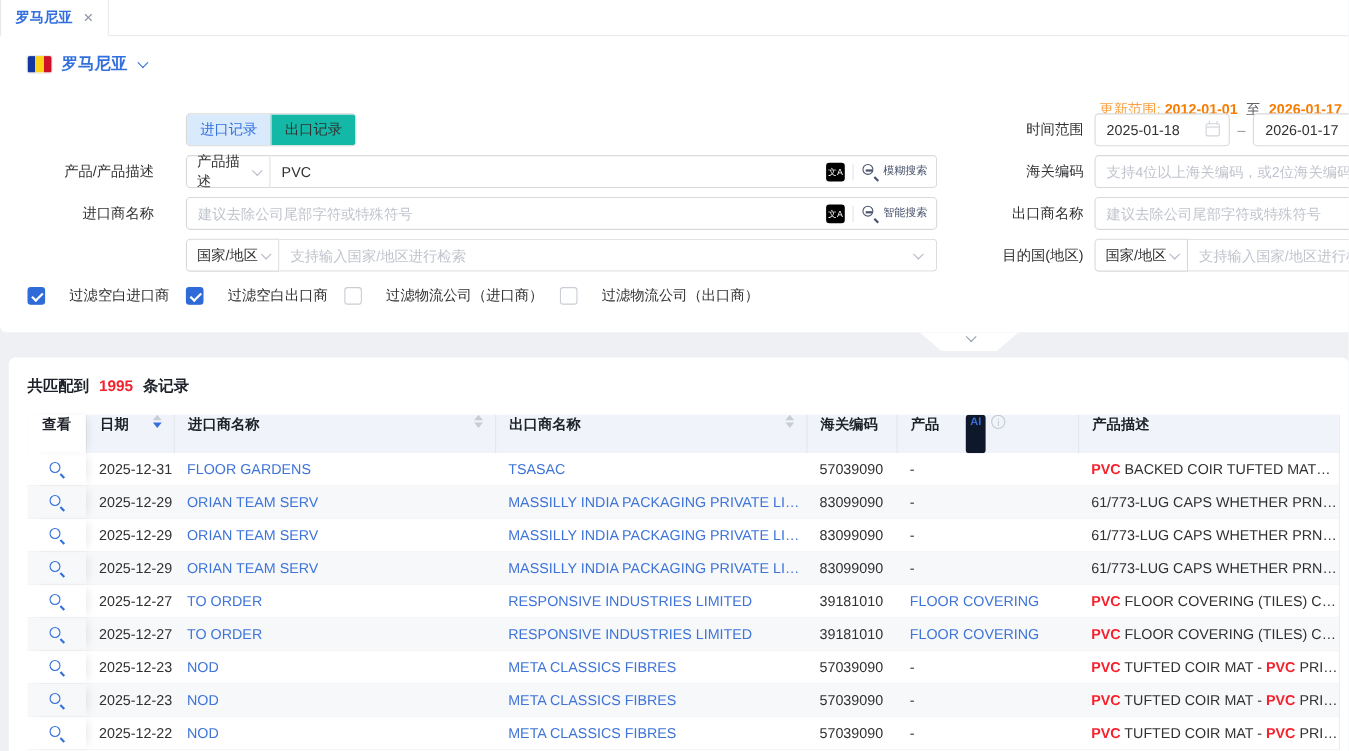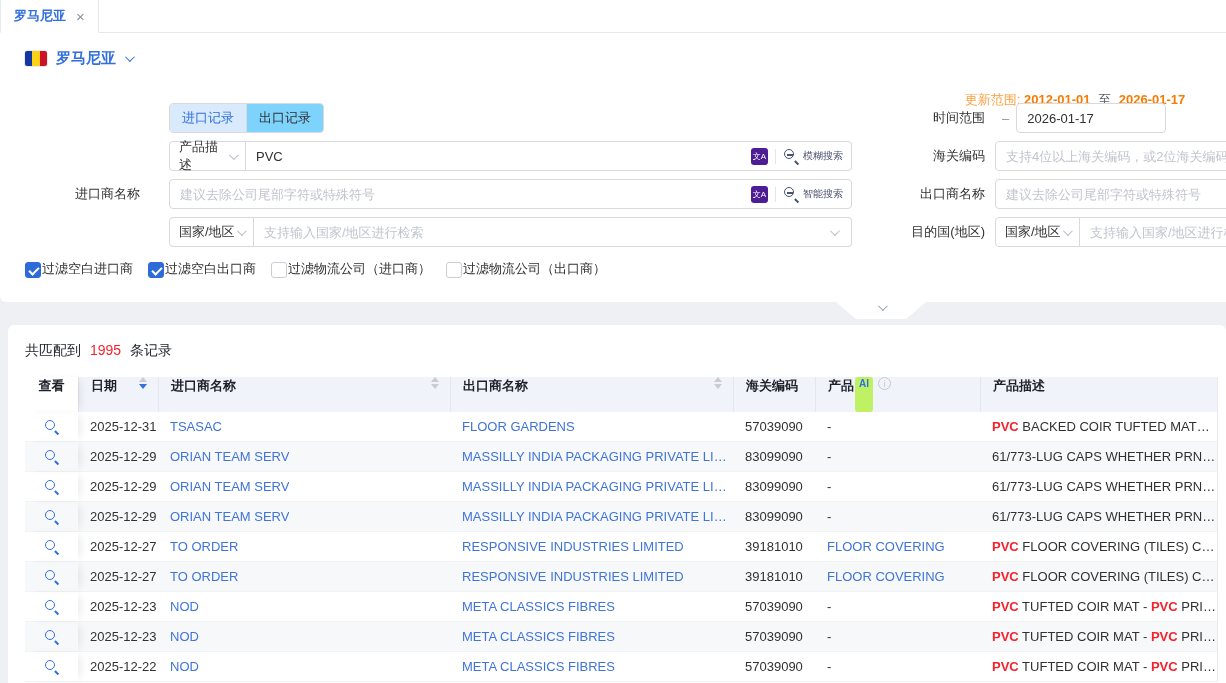--- a/index.html
+++ b/index.html
@@ -20,95 +20,95 @@
   .filter-card { position:absolute; top:33px; left:0; width:1360px; height:269px; background:#fff;
                  border-radius:0 0 6px 6px; }
   .country-header { position:absolute; top:13px; left:25px; height:24px; display:flex; align-items:center; gap:9px; cursor:pointer; }
   .flag { width:22px; height:15px; display:flex; border-radius:2px; overflow:hidden; box-shadow:0 0 0 1px rgba(0,0,0,.08); }
   .flag i { flex:1; }
   .flag .b { background:#1237a0; } .flag .y { background:#fcd116; } .flag .r { background:#ce1126; }
   .country-name { color:#3370dd; font-size:15px; font-weight:700; }
   .chev { display:inline-block; width:7px; height:7px; border-right:1.6px solid #b6bcc8;
           border-bottom:1.6px solid #b6bcc8; transform:rotate(45deg) translateY(-2px); }
   .chev.blue { border-color:#3370dd; }
-  .update-range { position:absolute; top:58px; left:930px; width:290px; text-align:center; font-size:13px; }
+  .update-range { position:absolute; top:58px; left:930px; width:290px; text-align:right; font-size:13px; }
   .ur-label { color:#faa040; }
   .ur-date { color:#f77c00; font-weight:700; }
   .ur-to { color:#606266; margin:0 4px; }
   .frow { position:absolute; left:0; width:1360px; height:30px; }
   .flabel { position:absolute; left:0; top:0; width:140px; text-align:right; line-height:30px; color:#303133; }
   .fctrl { position:absolute; left:169px; top:0; height:30px; display:flex; align-items:center; }
   .flabel-r { position:absolute; left:900px; top:0; width:85px; text-align:right; line-height:30px; color:#303133; }
   .fctrl-r { position:absolute; left:995px; top:0; height:30px; display:flex; align-items:center; }
   .segmented { display:flex; border:1px solid #d9d9d9; border-radius:4px; overflow:hidden; height:30px; }
-  .seg { padding:0 12px; line-height:28px; background:#7dd3fc; color:#303133; cursor:pointer; }
+  .seg { padding:0 12px; line-height:28px; background:#14b8a6; color:#303133; cursor:pointer; }
   .seg + .seg { border-left:1px solid #d9d9d9; }
   .seg.active { background:#d9eafd; color:#3370dd; }
   .select { height:30px; border:1px solid #d9d9d9; border-radius:4px 0 0 4px; display:flex;
             align-items:center; justify-content:space-between; padding:0 9px; background:#fff; cursor:pointer; }
   .select span { color:#303133; }
   .igroup { height:30px; border:1px solid #d9d9d9; border-left:none; border-radius:0 4px 4px 0;
             display:flex; align-items:center; padding:0 8px 0 0; background:#fff; }
   .igroup.standalone { border-left:1px solid #d9d9d9; border-radius:4px; }
   .iinput { flex:1; border:none; outline:none; height:26px; padding:0 10px; font-size:13px;
             font-family:inherit; color:#303133; min-width:0; background:transparent; }
   .iinput::placeholder { color:#c0c4cc; }
   .sinput { height:30px; border:1px solid #d9d9d9; border-radius:4px; padding:0 10px; font-size:13px;
             font-family:inherit; color:#303133; outline:none; background:#fff; }
   .sinput::placeholder { color:#c0c4cc; }
-  .trans-icon { width:17px; height:17px; background:#4c1d95; color:#fff; border-radius:3px;
+  .trans-icon { width:17px; height:17px; background:#000000; color:#fff; border-radius:3px;
                 font-size:8px; display:flex; align-items:center; justify-content:center; cursor:pointer; flex:none;margin-left:12px; }
   .vdiv { width:1px; height:15px; background:#e2e4e8; margin:0 7px; flex:none; }
   .srch-btn { display:flex; align-items:center; gap:4px; cursor:pointer; flex:none; }
   .zoom-icon { position:relative; width:16px; height:16px; flex:none; }
   .zoom-icon .lens { position:absolute; left:1px; top:1px; width:10px; height:10px;
                      border:1.6px solid #49536e; border-radius:50%; }
   .zoom-icon .minus { position:absolute; left:4px; top:6px; width:6px; height:1.5px; background:#49536e; }
   .zoom-icon .tail { position:absolute; left:12px; top:12px; width:5px; height:1.6px; background:#49536e;
                      transform:rotate(45deg); transform-origin:left center; }
   .srch-txt { display:flex; font-size:10px; line-height:10px; color:#49536e; }
   .date-input { height:30px; border:1px solid #d9d9d9; border-radius:4px; display:flex; align-items:center;
                 padding:0 8px 0 0; background:#fff; }
   .date-input input { width:100px; border:none; outline:none; padding:0 10px; font-size:13px;
                       font-family:inherit; color:#303133; background:transparent; }
   .cal { position:relative; width:13px; height:12px; border:1px solid #cfd3da; border-radius:2px; flex:none; }
   .cal::before { content:''; position:absolute; top:2px; left:0; right:0; height:1px; background:#cfd3da; }
   .cal::after { content:''; position:absolute; top:-3px; left:2px; width:1px; height:3px; background:#cfd3da;
                 box-shadow:7px 0 0 #cfd3da; }
   .dash { color:#909399; margin:0 7px; }
   .cbrow { position:absolute; left:25px; top:226px; display:flex; align-items:center; gap:15px; height:20px; }
-  .cb-item { display:flex; align-items:flex-end; gap:1px; cursor:pointer; }
+  .cb-item { display:flex; align-items:center; gap:22px; cursor:pointer; }
   .cb { position:relative; width:16px; height:16px; border:1px solid #c9cdd4; border-radius:3px; background:#fff; flex:none; }
   .cb.checked { background:#2f6bd8; border-color:#2f6bd8; }
   .cb.checked::after { content:''; position:absolute; left:5px; top:2px; width:4px; height:8px;
                        border-right:2px solid #fff; border-bottom:2px solid #fff; transform:rotate(45deg); }
   .collapse-handle { position:absolute; top:269px; left:836px; width:90px; height:17px; background:#fff;
                      clip-path:polygon(0 0,100% 0,78% 100%,22% 100%); display:flex; align-items:flex-start;
                      justify-content:center; cursor:pointer; }
   .collapse-handle .chev { margin-top:2px; border-color:#9aa3b0; }
   
   .results-card { position:absolute; top:325px; left:8px; width:1218px; height:358px; background:#fff;
                   border-radius:6px 6px 0 0; }
-  .result-count { position:absolute; top:17px; left:17px; font-size:14px; font-weight:400; color:#1d2129; }
+  .result-count { position:absolute; top:17px; left:17px; font-size:14px; font-weight:700; color:#1d2129; }
   .result-count .num { color:#f5222d; margin:0 5px; }
   .table-wrap { position:absolute; top:52px; left:17px; width:1193px; border-right:1px solid #e7eaee; }
   .grid { display:grid; grid-template-columns:53px 80px 292px 283px 82px 165px 238px; }
   .thead { background:#f0f3f9; height:35px; }
   .th { display:flex; padding:0 0 0 12px; font-weight:700; color:#1d2129;
         font-size:13px; overflow:hidden; white-space:nowrap; border-left:1px solid #e3e7ee; }
   .th:first-child { border-left:none; }
   .th.c-view { justify-content:center; padding:0; background:#fff;
                box-shadow:6px 0 8px -4px rgba(31,35,41,.10); position:relative; z-index:1; }
   .sort { display:flex; flex-direction:column; margin-left:auto; margin-right:11px; gap:2px; cursor:pointer; }
   .caret { width:0; height:0; border-left:4px solid transparent; border-right:4px solid transparent; }
   .caret.up { border-bottom:5px solid #c8ccd4; }
   .caret.down { border-top:5px solid #c8ccd4; }
   .caret.down.active { border-top-color:#3370dd; }
-  .ai-badge { background:#bef264; color:#3370dd; font-size:10px; font-weight:700; padding:1px 4px;
-              border-radius:3px; margin-left:1px; }
+  .ai-badge { background:#0f172a; color:#3370dd; font-size:10px; font-weight:700; padding:1px 4px;
+              border-radius:3px; margin-left:24px; }
   .info-icon { width:13px; height:13px; border:1px solid #c3c8d2; border-radius:50%; color:#c3c8d2;
                font-size:9px; font-weight:400; display:inline-flex; align-items:center; justify-content:center;
                margin-left:5px; font-style:normal; }
   .trow { height:30px; background:#fff; border-bottom:1px solid #f2f3f5; }
   .trow.alt { background:#f7f8fa; }
   .td { display:flex; align-items:center; padding-left:12px; overflow:hidden; white-space:nowrap;
         font-size:13px; color:#303133; }
   .td.c-view { justify-content:center; padding:0; box-shadow:6px 0 8px -4px rgba(31,35,41,.10);
                position:relative; z-index:1; }
   .mag-icon { position:relative; width:15px; height:15px; display:inline-block; cursor:pointer; }
@@ -151,28 +151,33 @@
 
   <div class="frow" style="top:70px">
     <div class="fctrl">
       <div class="segmented">
         <div class="seg active">进口记录</div>
         <div class="seg">出口记录</div>
       </div>
     </div>
     <div class="flabel-r">时间范围</div>
     <div class="fctrl-r">
+      <div class="date-input">
+        <input value="2025-01-18" style="">
+        <span class="cal"></span>
+      </div>
       <span class="dash">–</span>
       <div class="date-input" style="width:150px">
         <input value="2026-01-17" style="">
       </div>
     </div>
   </div>
 
   <div class="frow" style="top:108px">
+    <div class="flabel">产品/产品描述</div>
     <div class="fctrl">
       <div class="select" style="width:77px">
         <span>产品描述</span>
         <i class="chev"></i>
       </div>
       <div class="igroup" style="width:606px">
         <input class="iinput" value="PVC" style="">
         <span class="trans-icon">文A</span>
         <i class="vdiv"></i>
         <div class="srch-btn">
@@ -312,25 +317,25 @@
         <span>产品描述</span>
       </div>
     </div>
     <div id="table-body">
         <div class="trow grid">
           <div class="td c-view">
             <span class="mag-icon"></span>
           </div>
           <div class="td">2025-12-31</div>
           <div class="td">
+            <a class="link">FLOOR GARDENS</a>
+          </div>
+          <div class="td">
             <a class="link">TSASAC</a>
           </div>
-          <div class="td">
-            <a class="link">FLOOR GARDENS</a>
-          </div>
           <div class="td">57039090</div>
           <div class="td">
             <span>-</span>
           </div>
           <div class="td c-desc"><span class="hl">PVC</span><span> BACKED COIR TUFTED MATS-</span><span class="hl">P...</span></div>
         </div>
         <div class="trow grid alt">
           <div class="td c-view">
             <span class="mag-icon"></span>
           </div>

